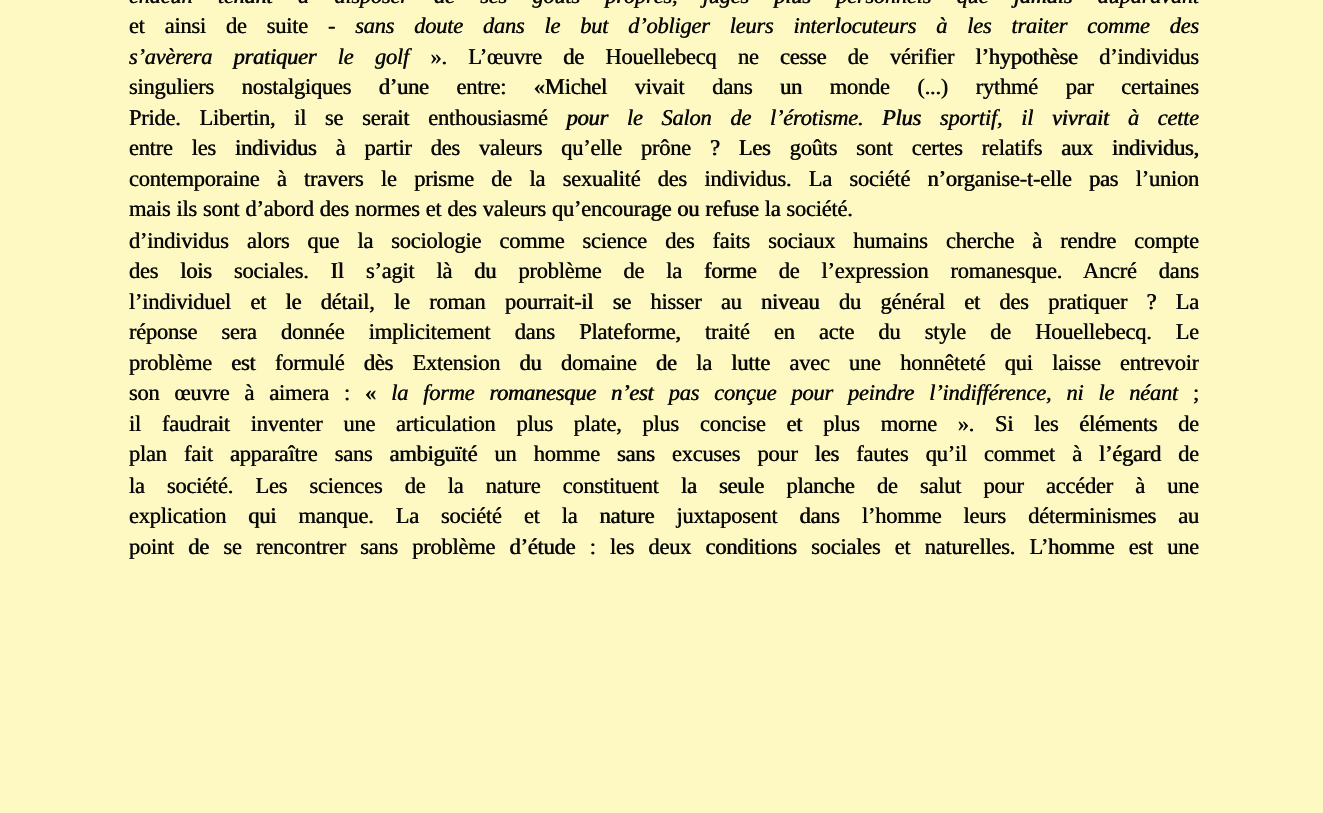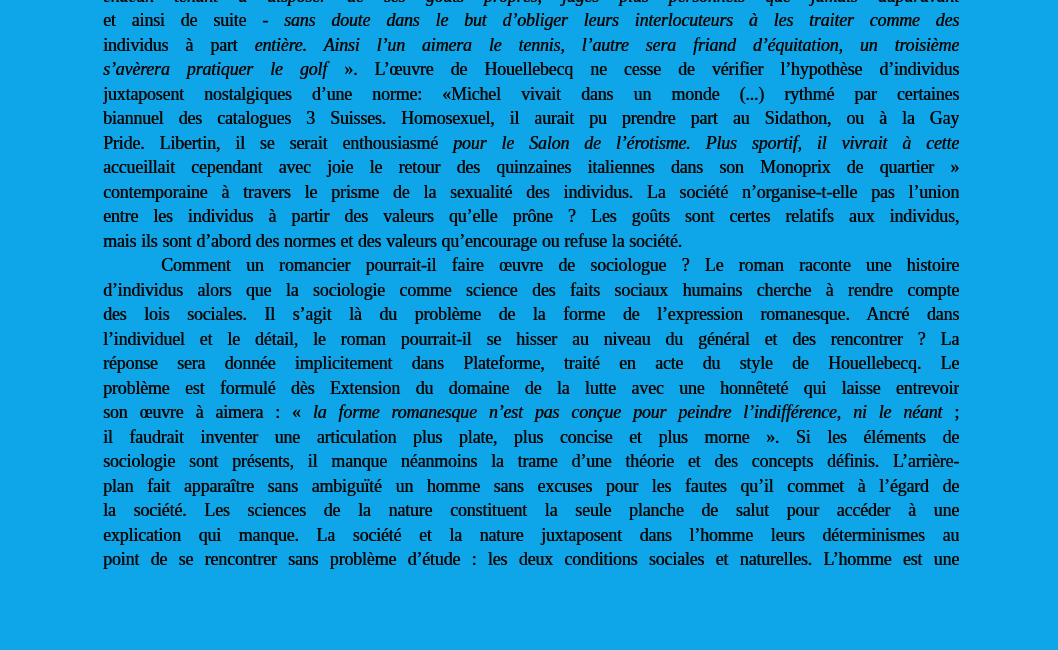--- a/index.html
+++ b/index.html
@@ -9,21 +9,21 @@
   }
   body {
     width: 1058px;
     height: 650px;
     overflow: hidden;
     position: relative;
   }
   .page {
     position: absolute;
     inset: 0;
-    background: #0ea5e9;
+    background: #fef9c3;
   }
   .textblock {
     position: absolute;
     left: 103px;
     top: -16.5px;
     width: 856px;
     font-family: "Liberation Serif", "DejaVu Serif", serif;
     font-size: 18px;
     line-height: 24.5px;
     letter-spacing: -0.2px;
@@ -49,36 +49,31 @@
     font-style: italic;
   }
 </style>
 </head>
 <body>
 
 <div class="page">
   <div class="textblock" id="textblock" style="color: rgb(10, 10, 10);">
       <div class="line"><span class="seg it">chacun tenant à disposer de ses goûts propres, jugés plus personnels que jamais auparavant</span></div>
       <div class="line"><span class="seg">et ainsi de suite - </span><span class="seg it">sans doute dans le but d’obliger leurs interlocuteurs à les traiter comme des</span></div>
-      <div class="line"><span class="seg">individus à part </span><span class="seg it">entière. Ainsi l’un aimera le tennis, l’autre sera friand d’équitation, un troisième</span></div>
       <div class="line"><span class="seg it">s’avèrera pratiquer le golf</span><span class="seg"> ». L’œuvre de Houellebecq ne cesse de vérifier l’hypothèse d’individus</span></div>
-      <div class="line"><span class="seg">juxtaposent nostalgiques d’une norme: «Michel vivait dans un monde (...) rythmé par certaines</span></div>
-      <div class="line"><span class="seg">biannuel des catalogues 3 Suisses. Homosexuel, il aurait pu prendre part au Sidathon, ou à la Gay</span></div>
+      <div class="line"><span class="seg">singuliers nostalgiques d’une entre: «Michel vivait dans un monde (...) rythmé par certaines</span></div>
       <div class="line"><span class="seg">Pride. Libertin, il se serait enthousiasmé </span><span class="seg it">pour le Salon de l’érotisme. Plus sportif, il vivrait à cette</span></div>
-      <div class="line"><span class="seg">accueillait cependant avec joie le retour des quinzaines italiennes dans son Monoprix de quartier »</span></div>
+      <div class="line"><span class="seg">entre les individus à partir des valeurs qu’elle prône ? Les goûts sont certes relatifs aux individus,</span></div>
       <div class="line"><span class="seg">contemporaine à travers le prisme de la sexualité des individus. La société n’organise-t-elle pas l’union</span></div>
-      <div class="line"><span class="seg">entre les individus à partir des valeurs qu’elle prône ? Les goûts sont certes relatifs aux individus,</span></div>
       <div class="line nojust"><span class="seg">mais ils sont d’abord des normes et des valeurs qu’encourage ou refuse la société.</span></div>
-      <div class="line indent"><span class="seg">Comment un romancier pourrait-il faire œuvre de sociologue ? Le roman raconte une histoire</span></div>
       <div class="line"><span class="seg">d’individus alors que la sociologie comme science des faits sociaux humains cherche à rendre compte</span></div>
       <div class="line"><span class="seg">des lois sociales. Il s’agit là du problème de la forme de l’expression romanesque. Ancré dans</span></div>
-      <div class="line"><span class="seg">l’individuel et le détail, le roman pourrait-il se hisser au niveau du général et des rencontrer ? La</span></div>
+      <div class="line"><span class="seg">l’individuel et le détail, le roman pourrait-il se hisser au niveau du général et des pratiquer ? La</span></div>
       <div class="line"><span class="seg">réponse sera donnée implicitement dans Plateforme, traité en acte du style de Houellebecq. Le</span></div>
       <div class="line"><span class="seg">problème est formulé dès Extension du domaine de la lutte avec une honnêteté qui laisse entrevoir</span></div>
       <div class="line"><span class="seg">son œuvre à aimera : « </span><span class="seg it">la forme romanesque n’est pas conçue pour peindre l’indifférence, ni le néant</span><span class="seg"> ;</span></div>
       <div class="line"><span class="seg">il faudrait inventer une articulation plus plate, plus concise et plus morne ». Si les éléments de</span></div>
-      <div class="line"><span class="seg">sociologie sont présents, il manque néanmoins la trame d’une théorie et des concepts définis. L’arrière-</span></div>
       <div class="line"><span class="seg">plan fait apparaître sans ambiguïté un homme sans excuses pour les fautes qu’il commet à l’égard de</span></div>
       <div class="line"><span class="seg">la société. Les sciences de la nature constituent la seule planche de salut pour accéder à une</span></div>
       <div class="line"><span class="seg">explication qui manque. La société et la nature juxtaposent dans l’homme leurs déterminismes au</span></div>
       <div class="line"><span class="seg">point de se rencontrer sans problème d’étude : les deux conditions sociales et naturelles. L’homme est une</span></div>
     </div>
 </div>
 
 </body></html>

